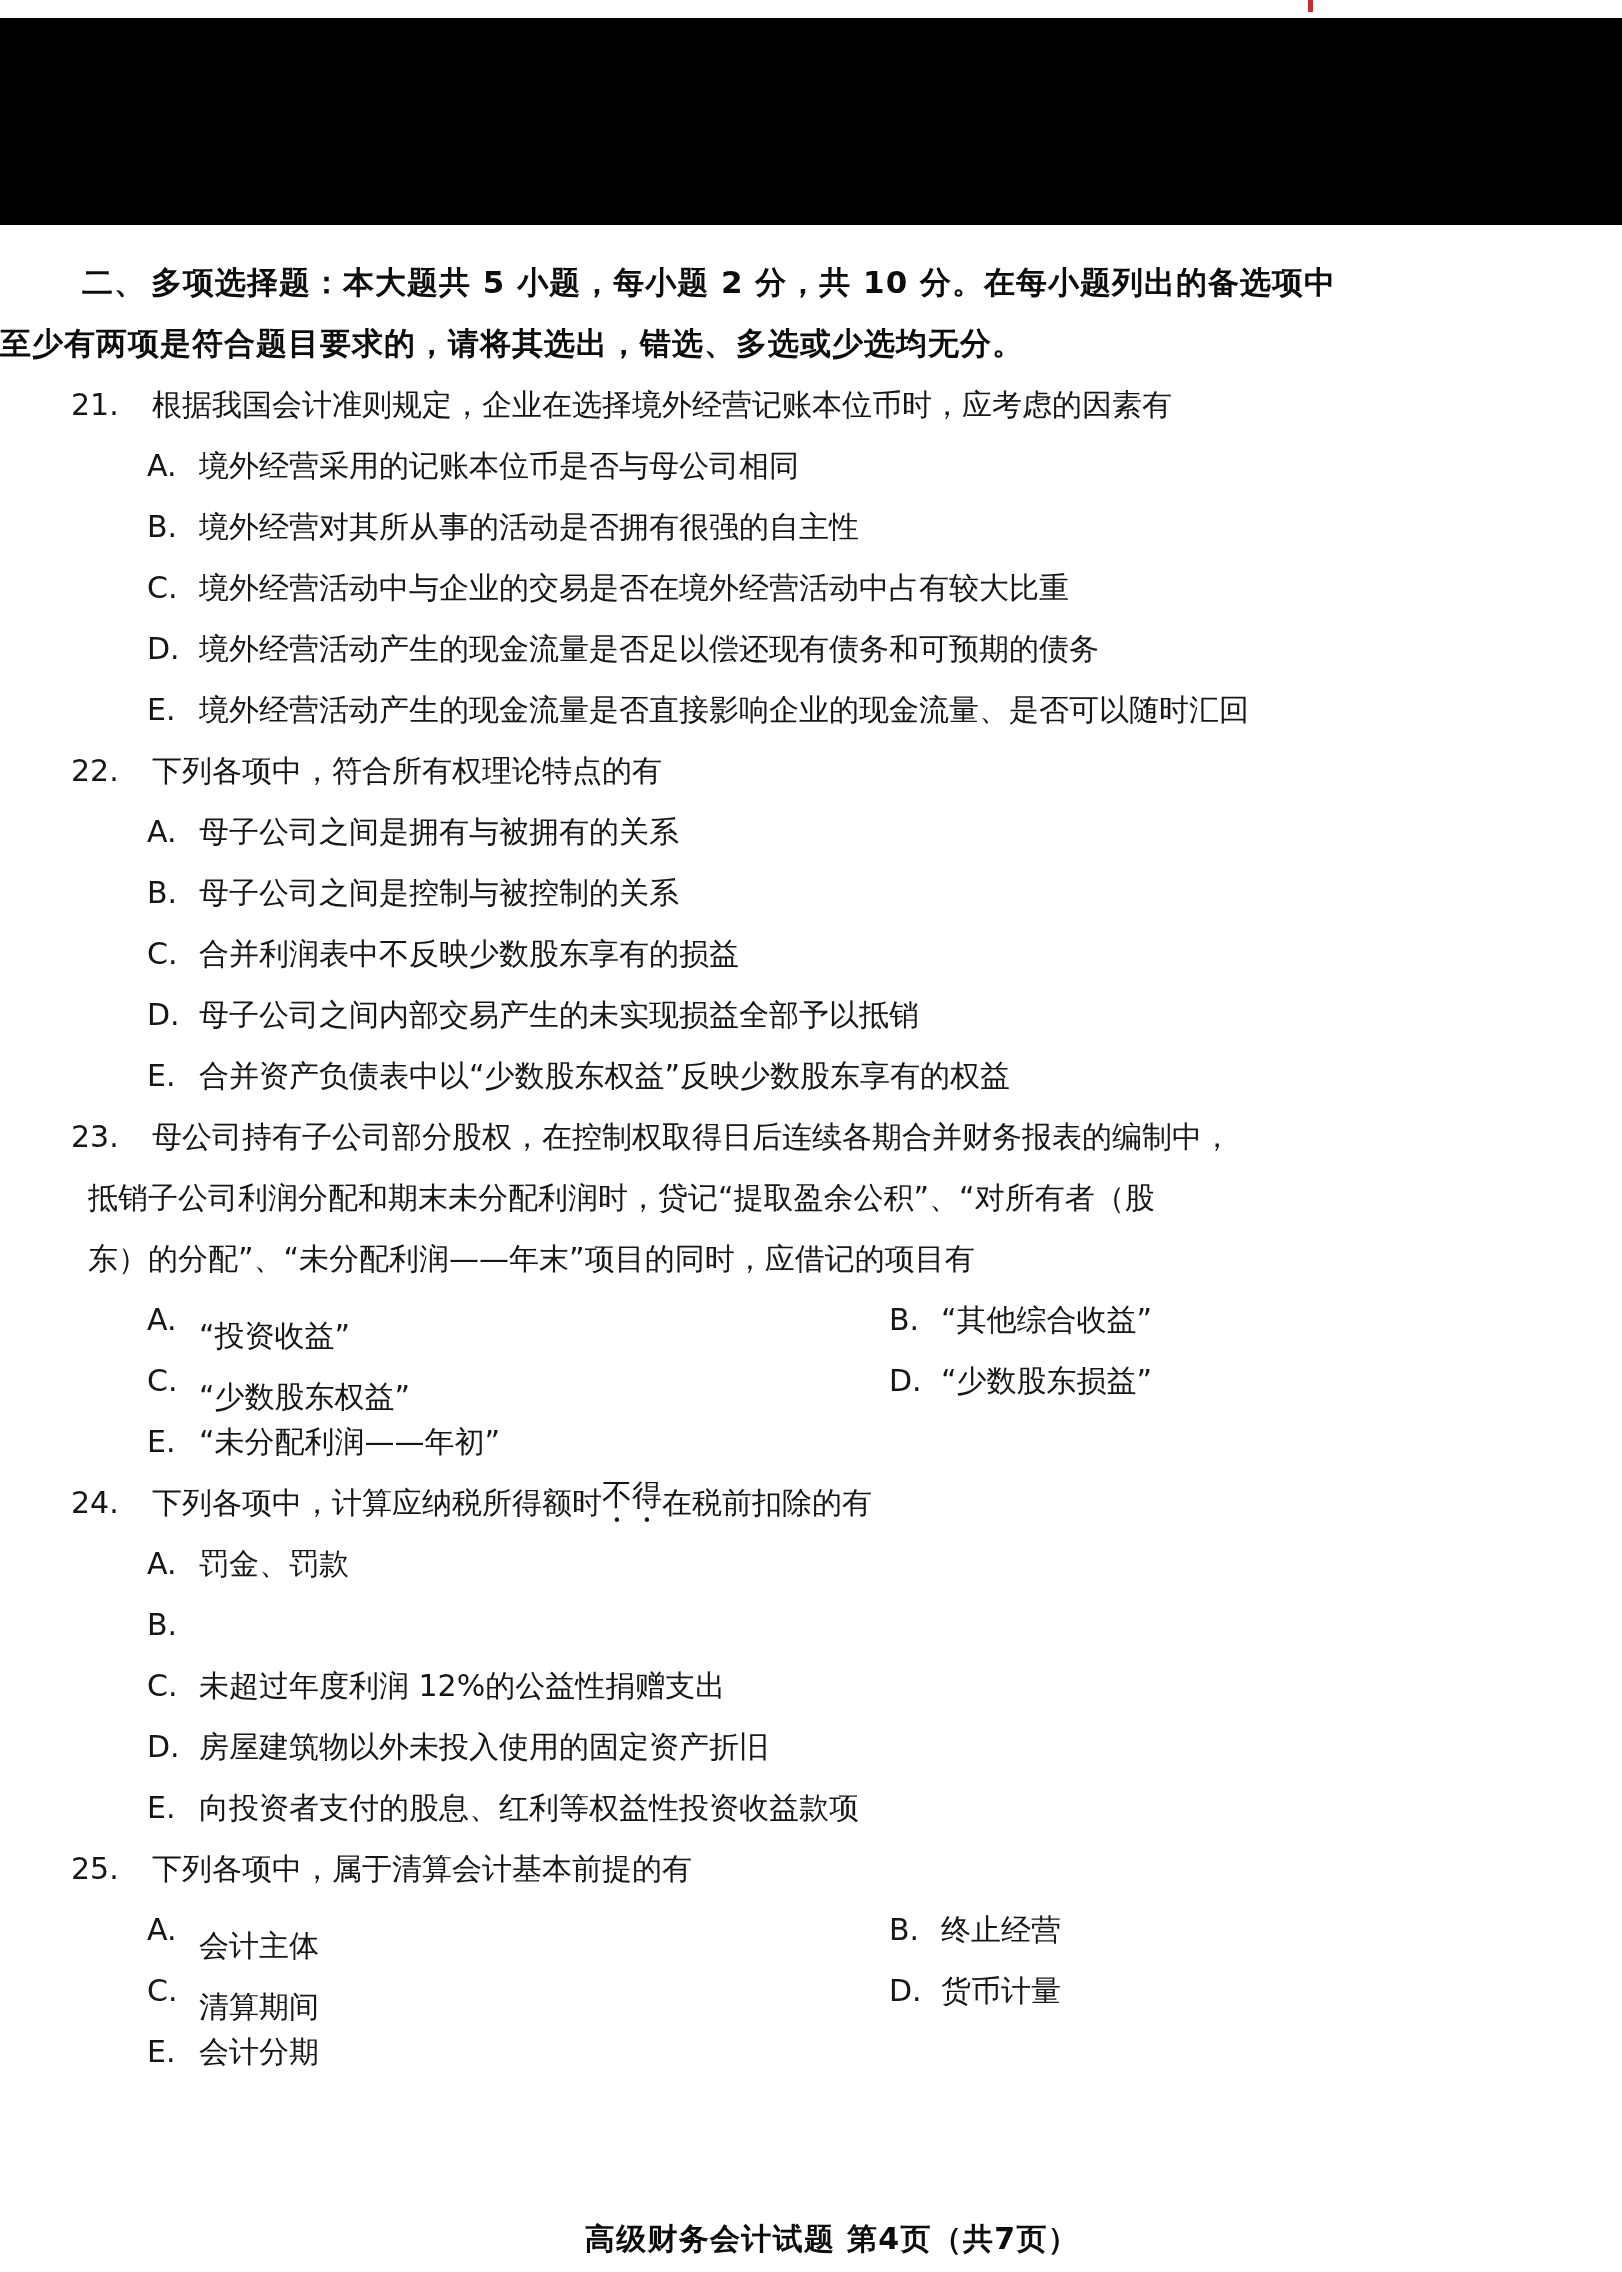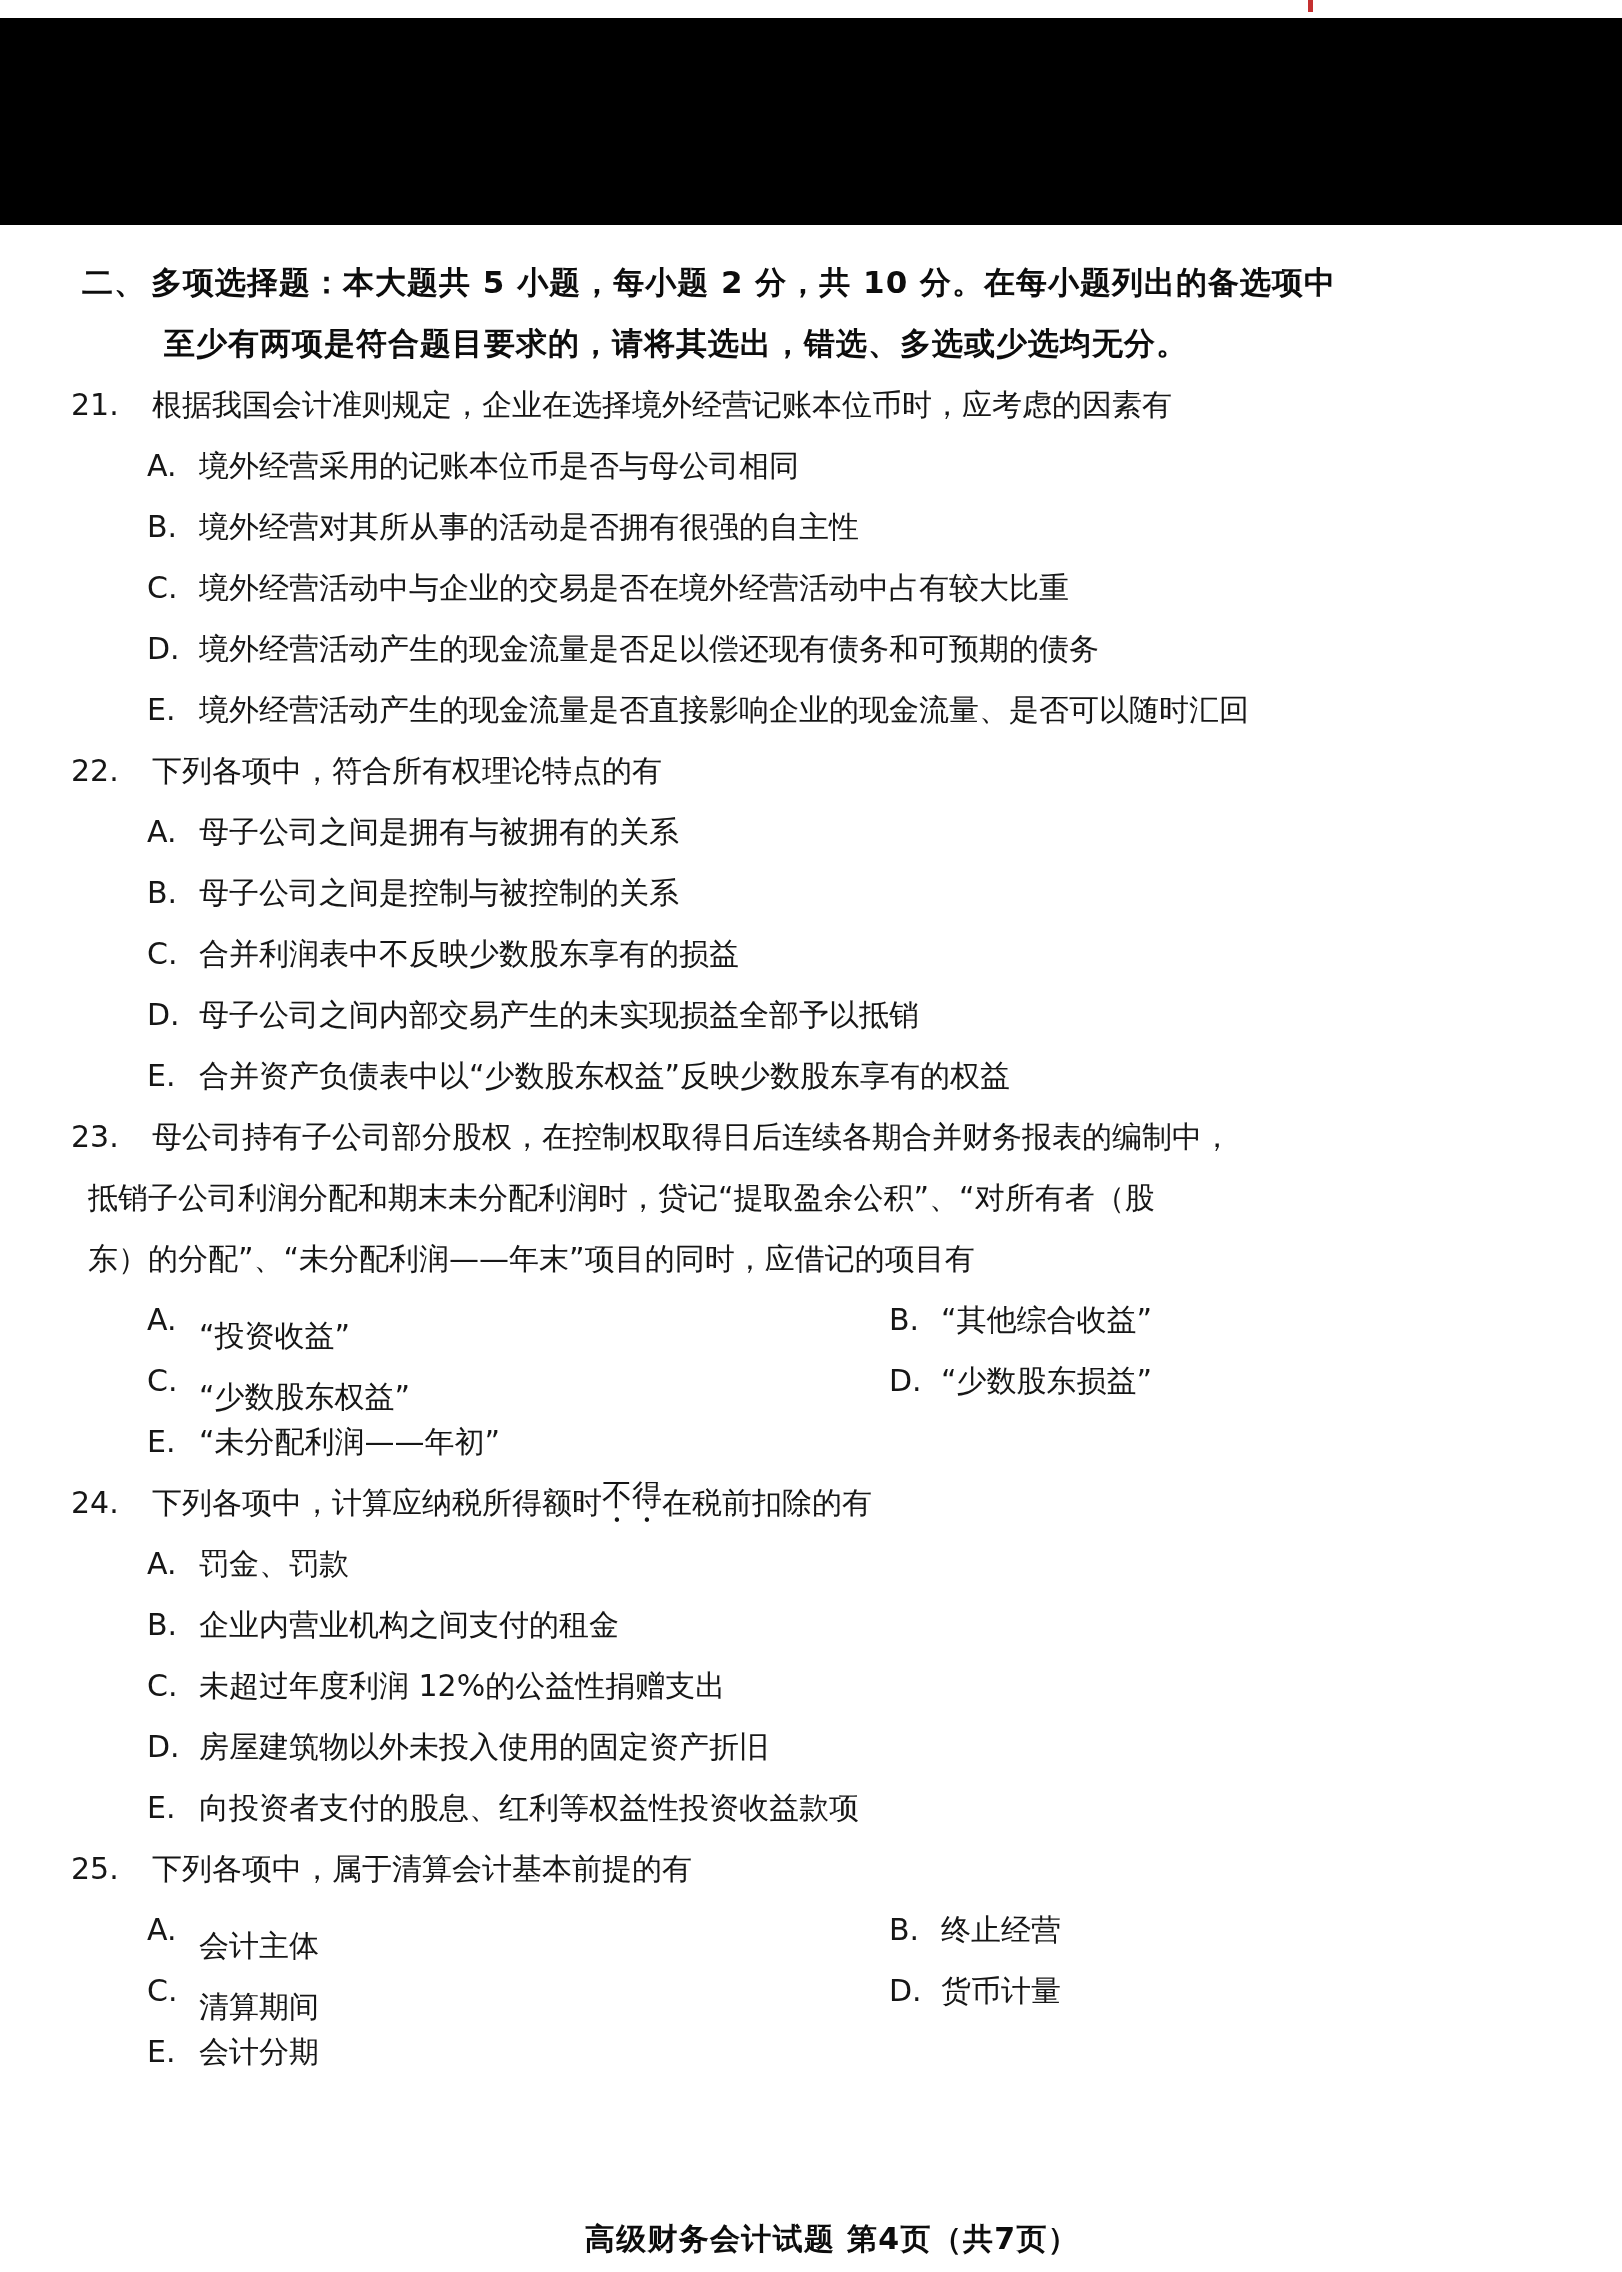--- a/index.html
+++ b/index.html
@@ -51,21 +51,20 @@
     font-size: 31px;
     letter-spacing: 1px;
     color: #0d0d0d;
   }
   .sec-num {
     margin-left: 82px;
     width: 69px;
     flex: none;
   }
   .heading-l2 {
-    padding-left: 164px;
   }
   .q-num {
     margin-left: 71px;
     width: 81px;
     flex: none;
   }
   .wrap-line {
     padding-left: 88px;
   }
   .opt-letter {
@@ -202,21 +201,20 @@
       <span>下列各项中，计算应纳税所得额时</span>
       <span class="emph">不得</span>
       <span>在税前扣除的有</span>
     </div>
     <div class="line">
       <span class="opt-letter">A.</span>
       <span>罚金、罚款</span>
     </div>
     <div class="line">
       <span class="opt-letter">B.</span>
-      <span>企业内营业机构之间支付的租金</span>
     </div>
     <div class="line">
       <span class="opt-letter">C.</span>
       <span>未超过年度利润 12%的公益性捐赠支出</span>
     </div>
     <div class="line">
       <span class="opt-letter">D.</span>
       <span>房屋建筑物以外未投入使用的固定资产折旧</span>
     </div>
     <div class="line">

